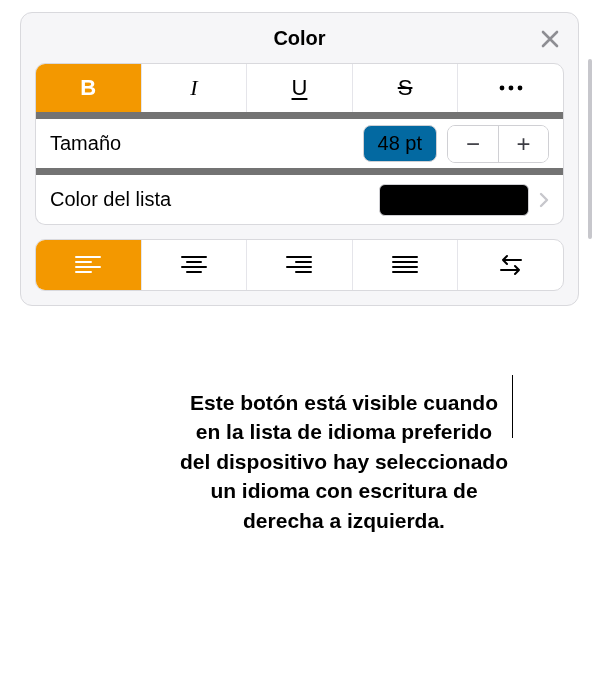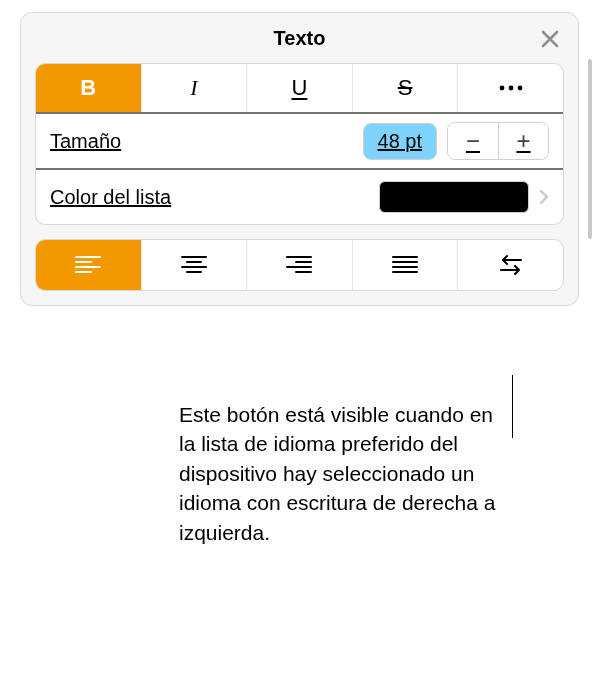--- a/index.html
+++ b/index.html
@@ -89,34 +89,33 @@
       border-radius: 0 0 10px 10px;
       overflow: hidden;
     }
     .list-row {
       display: flex;
       align-items: center;
       height: 56px;
       padding: 0 14px;
       font-size: 20px;
       color: #000;
-      border-top: 2px solid #737373;
-      position: relative;
-      text-decoration: underline;
+      border-top: 7px solid #737373;
+      position: relative;
     }
     .row-label { flex: 1; }
     .size-value {
       border: 1px solid #d0d0d4;
       border-radius: 8px;
       padding: 6px 14px;
       font-size: 20px;
       margin-right: 10px;
       min-width: 74px;
       text-align: right;
-      background: #7dd3fc;
+      background: #0369a1;
     }
     .stepper {
       display: flex;
       border: 1px solid #d0d0d4;
       border-radius: 8px;
       overflow: hidden;
       height: 38px;
     }
     .stepper-btn {
       width: 50px;
@@ -156,47 +155,48 @@
       align-items: center;
       justify-content: center;
       cursor: pointer;
       color: #000;
     }
     .align-btn + .align-btn { border-left: 1px solid #e5e5ea; }
     .align-btn.active { background: #f39800; color: #fff; }
 
     .callout {
       position: absolute;
-      top: 400px;
+      top: 388px;
       right: 90px;
       width: 330px;
-      text-align: left;
+      text-align: center;
       font-size: 21px;
       line-height: 1.4;
       color: #000;
+      font-weight: bold;
     }
     .leader {
       position: absolute;
       left: 512px;
       top: 375px;
       width: 1px;
       height: 63px;
       background: #000;
     }
 
     
     .icon { display:inline-flex; }
   </style>
 </head>
 <body>
 
 <div class="panel">
 
   <div class="panel-header">
-    <div class="panel-title">Texto</div>
+    <div class="panel-title">Color</div>
     <div class="close-btn">
       <span class="icon">
         <svg width="20" height="20" viewBox="0 0 20 20">
             <path d="M3 3 L17 17 M17 3 L3 17" stroke="currentColor" stroke-width="2.6" stroke-linecap="round" fill="none"></path>
           </svg>
       </span>
     </div>
   </div>
 
   <div class="scroll-indicator"></div>

